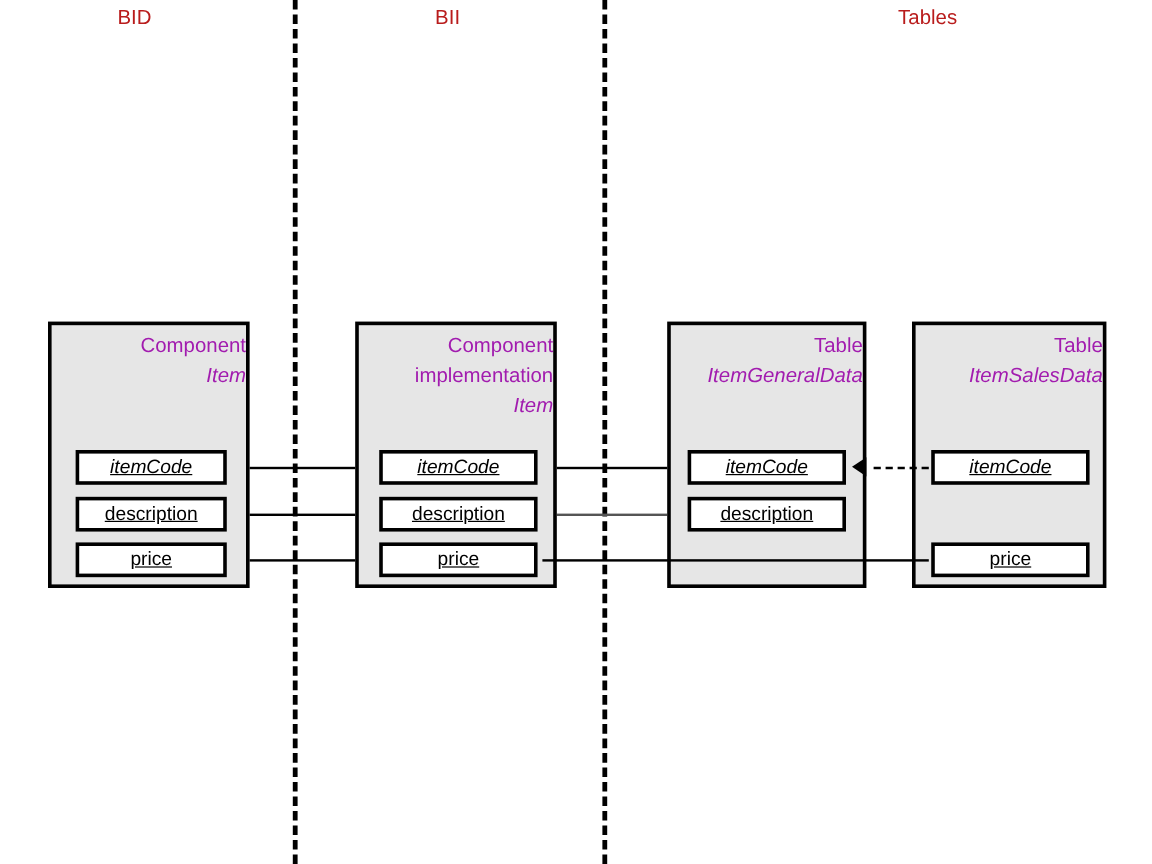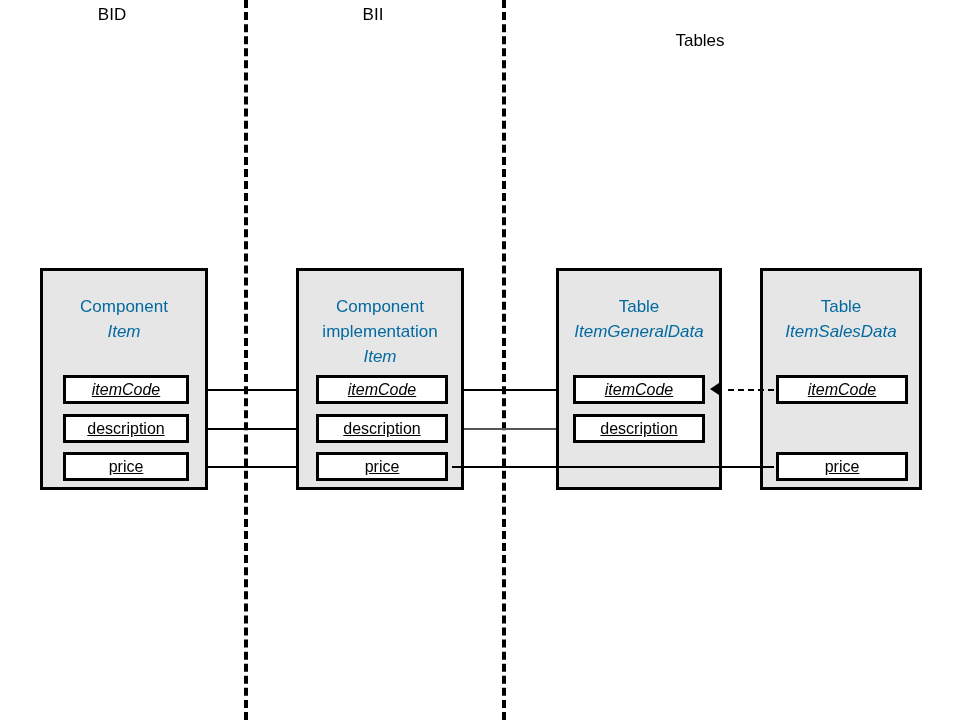--- a/index.html
+++ b/index.html
@@ -17,21 +17,21 @@
     height: 720px;
     background: #ffffff;
     overflow: hidden;
   }
 
   
   .col-header {
     position: absolute;
     top: 5px;
     font-size: 17px;
-    color: #000000;
+    color: #b91c1c;
     text-align: center;
     white-space: nowrap;
   }
 
   
   .lane-divider {
     position: absolute;
     top: 0;
     width: 0;
     height: 720px;
@@ -43,25 +43,25 @@
     position: absolute;
     box-sizing: border-box;
     background: #e6e6e6;
     border: 3px solid #000000;
     z-index: 3;
   }
   .entity-title {
     position: absolute;
     left: 0;
     right: 0;
-    top: 23px;
-    text-align: center;
+    top: 4px;
+    text-align: right;
     font-size: 17px;
     line-height: 25px;
-    color: #0369a1;
+    color: #a21caf;
   }
   .entity-title .strong {
     font-weight: normal;
     font-style: italic;
     white-space: nowrap;
   }
   .entity-title .plain {
     font-weight: normal;
     font-style: normal;
   }
@@ -113,21 +113,21 @@
     z-index: 7;
   }
 </style>
 </head>
 <body>
 
 <div id="canvas">
 
   <div class="col-header" style="left:52px; width:120px;">BID</div>
   <div class="col-header" style="left:313px; width:120px;">BII</div>
-  <div class="col-header" style="left:640px; width:120px;margin-top:26px;">Tables</div>
+  <div class="col-header" style="left:713px; width:120px;">Tables</div>
 
   <div class="lane-divider" style="left:244px;"></div>
   <div class="lane-divider" style="left:502px;"></div>
 
   <div class="connector" style="left:205px; top:389px; width:94px;"></div>
   <div class="connector" style="left:205px; top:428px; width:94px;"></div>
   <div class="connector" style="left:205px; top:466px; width:94px;"></div>
 
   <div class="connector" style="left:452px; top:389px; width:126px;"></div>
   <div class="connector thin" style="left:452px; top:428px; width:126px;"></div>

